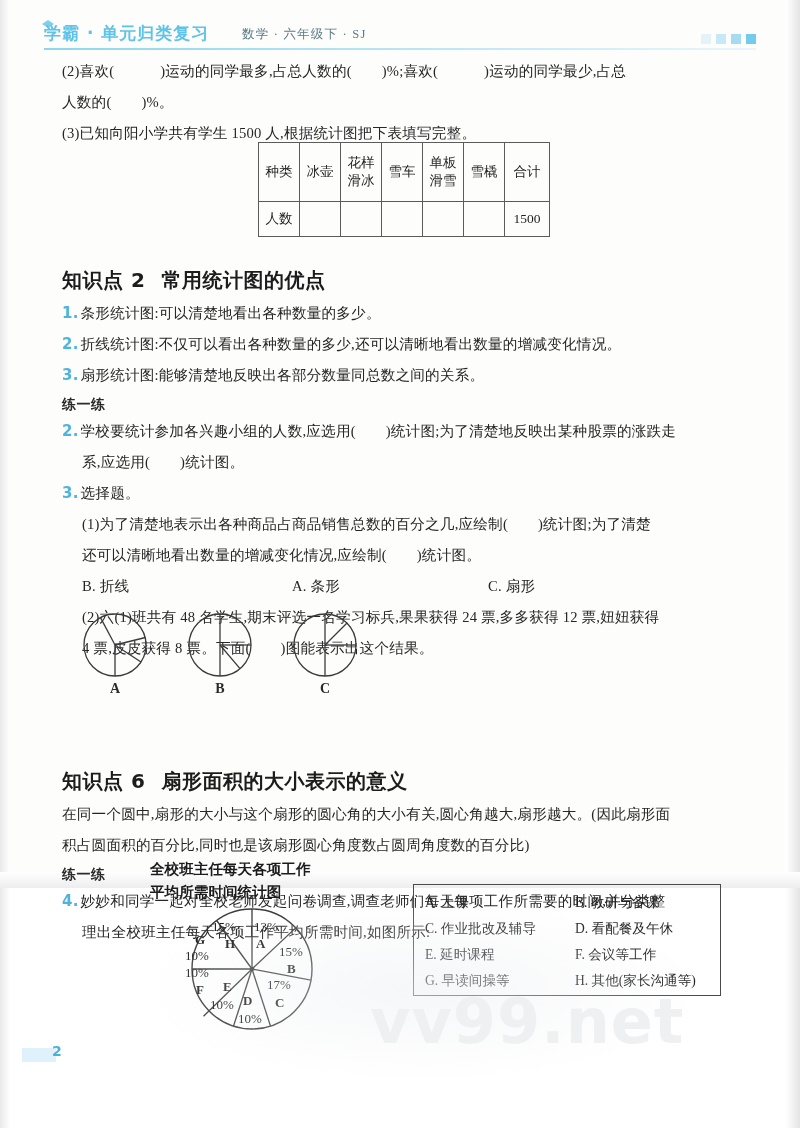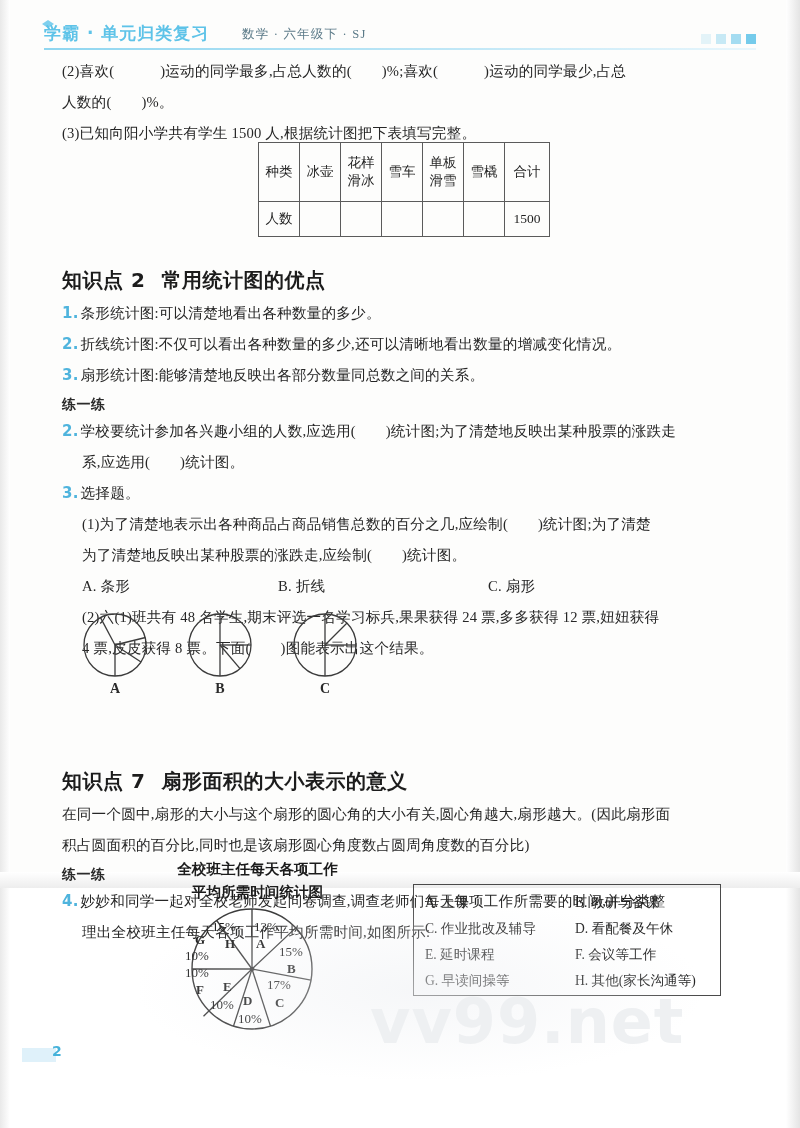--- a/index.html
+++ b/index.html
@@ -144,21 +144,21 @@
   .opt { position: absolute; width: 74px; text-align: center; }
   .opt svg { display: block; margin: 0 auto; }
   .opt-label {
     font-size: 14px; font-weight: bold; margin-top: 1px;
     font-family: "Liberation Serif", serif;
   }
 
   
   .pie-title {
     position: absolute; left: 150px; top: 857px;
-    width: 215px; text-align: center;
+    width: 215px; text-align: left;
     font-size: 14.6px; font-weight: bold; line-height: 23px;
     color: #1c1c1c;
     font-family: "DejaVu Sans", sans-serif;
   }
   .pie-fig {
     position: absolute; left: 186px; top: 903px;
     width: 132px; height: 132px;
   }
   .legend-box {
     position: absolute; left: 413px; top: 884px;
@@ -255,34 +255,34 @@
     <p class="line hang"><span class="num">2.</span><span>折线统计图:不仅可以看出各种数量的多少,还可以清晰地看出数量的增减变化情况。</span></p>
     <p class="line hang"><span class="num">3.</span><span>扇形统计图:能够清楚地反映出各部分数量同总数之间的关系。</span></p>
 
     <div class="practice">练一练</div>
 
     <p class="line hang"><span class="num">2.</span><span>学校要统计参加各兴趣小组的人数,应选用(</span><span class="blank-sm"></span><span>)统计图;为了清楚地反映出某种股票的涨跌走</span></p>
     <p class="line hang2"><span>系,应选用(</span><span class="blank-sm"></span><span>)统计图。</span></p>
 
     <p class="line hang"><span class="num">3.</span><span>选择题。</span></p>
     <p class="line hang2"><span>(1)为了清楚地表示出各种商品占商品销售总数的百分之几,应绘制(</span><span class="blank-sm"></span><span>)统计图;为了清楚</span></p>
-    <p class="line hang2"><span>为了清楚地反映出某种股票的涨跌走,应绘制(</span><span class="blank-sm"></span><span>)统计图。</span></p>
+    <p class="line hang2"><span>还可以清晰地看出数量的增减变化情况,应绘制(</span><span class="blank-sm"></span><span>)统计图。</span></p>
 
     <p class="line hang2" style="display:flex; gap:0;">
+      <span style="width:210px; display:inline-block">B. 折线</span>
       <span style="width:196px; display:inline-block">A. 条形</span>
-      <span style="width:210px; display:inline-block">B. 折线</span>
       <span style="display:inline-block">C. 扇形</span>
     </p>
 
     <p class="line hang2">(2)六(1)班共有 48 名学生,期末评选一名学习标兵,果果获得 24 票,多多获得 12 票,妞妞获得</p>
     <p class="line hang2"><span>4 票,皮皮获得 8 票。下面(</span><span class="blank-sm"></span><span>)图能表示出这个结果。</span></p>
 
     <div style="height:92px"></div>
 
-    <div class="kp-title"><span>知识点 7</span><span class="kp-gap"></span><span>扇形面积的大小表示的意义</span></div>
+    <div class="kp-title"><span>知识点 6</span><span class="kp-gap"></span><span>扇形面积的大小表示的意义</span></div>
     <p class="line">在同一个圆中,扇形的大小与这个扇形的圆心角的大小有关,圆心角越大,扇形越大。(因此扇形面</p>
     <p class="line">积占圆面积的百分比,同时也是该扇形圆心角度数占圆周角度数的百分比)</p>
     <div class="practice">练一练</div>
 
     <p class="line hang"><span class="num">4.</span><span>妙妙和同学一起对全校老师发起问卷调查,调查老师们每天每项工作所需要的时间,并分类整</span></p>
     <p class="line hang2">理出全校班主任每天各项工作平均所需时间,如图所示:</p>
   </div>
 
   <div class="tbl-wrap">
     <table class="sports">

